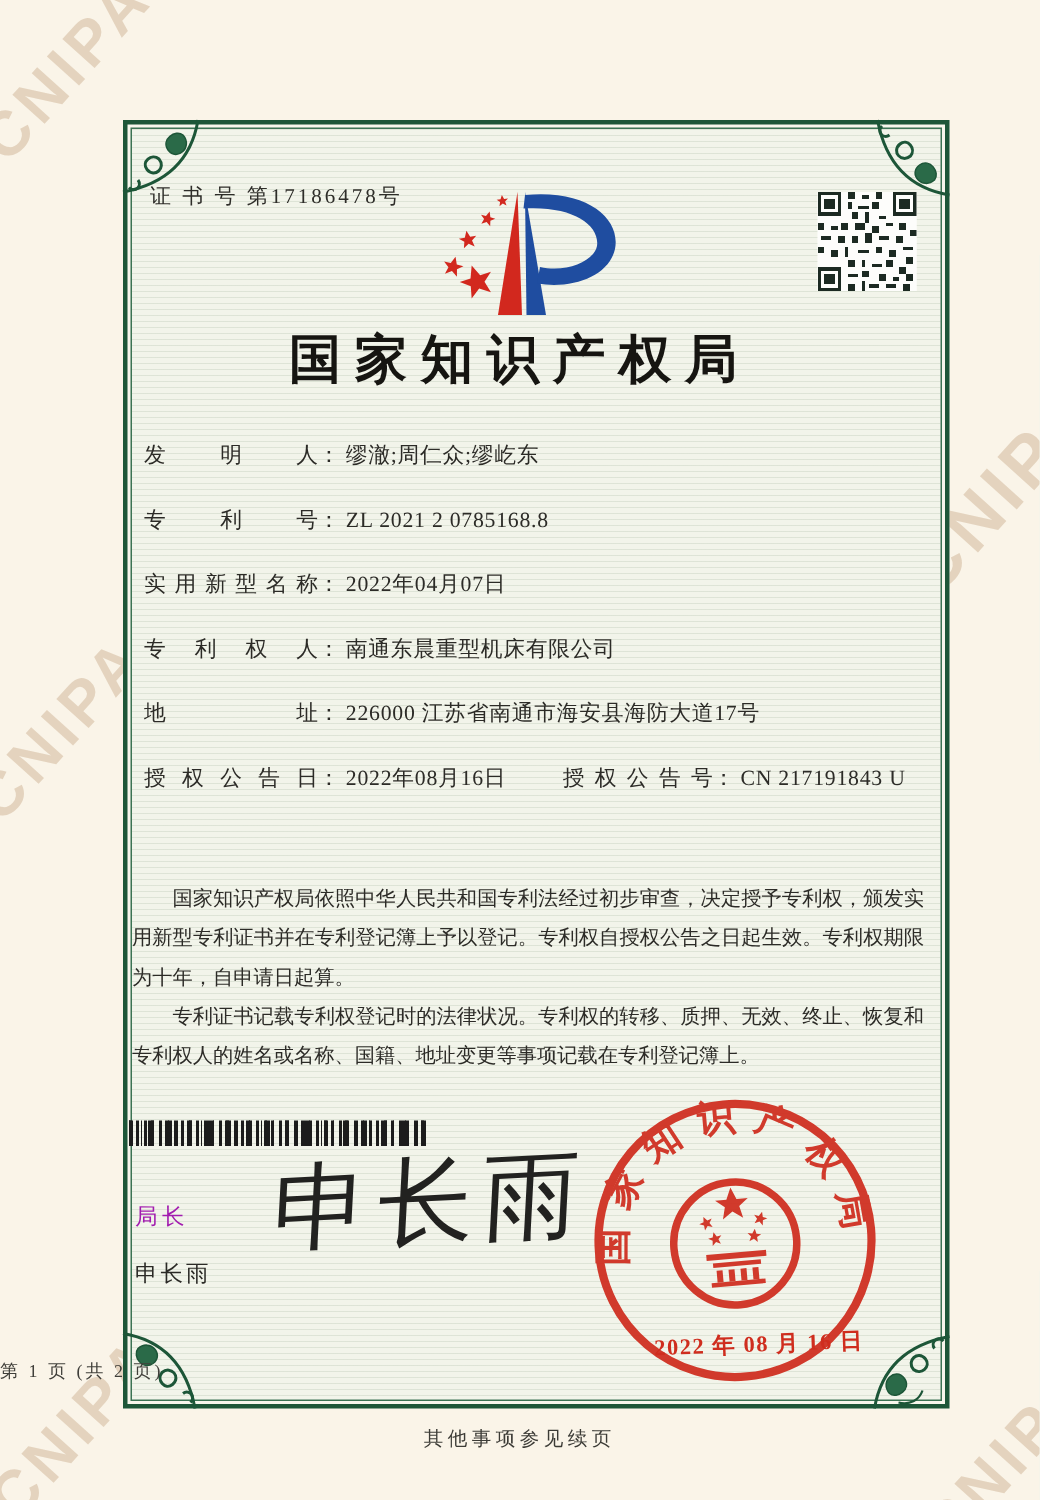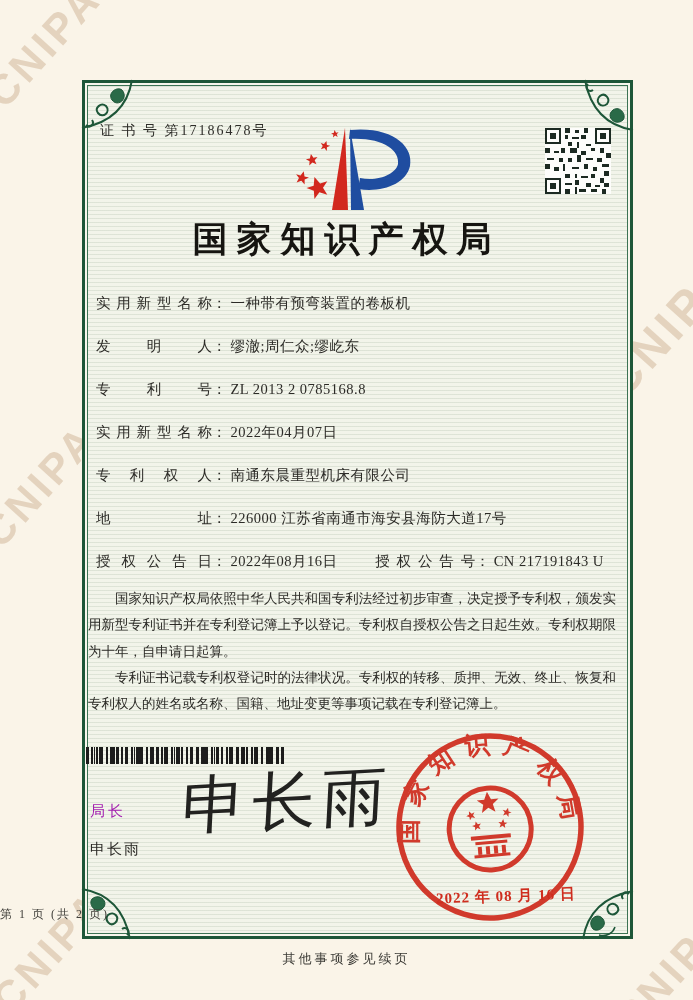--- a/index.html
+++ b/index.html
@@ -235,27 +235,24 @@
         <rect x="20" y="27" width="3" height="1"></rect>
           <rect x="25" y="27" width="2" height="2"></rect>
       </g>
     </svg>
   </div>
 
   <div class="title">国家知识产权局</div>
 
   <div class="fields">
     <div class="frow">
-      <span class="flabel">实用新型名称</span><span class="fcolon">：</span><span class="fvalue">一种带有预弯装置的卷板机</span>
-    </div>
-    <div class="frow">
       <span class="flabel">发明人</span><span class="fcolon">：</span><span class="fvalue">缪澈;周仁众;缪屹东</span>
     </div>
     <div class="frow">
-      <span class="flabel">专利号</span><span class="fcolon">：</span><span class="fvalue">ZL 2013 2 0785168.8</span>
+      <span class="flabel">专利号</span><span class="fcolon">：</span><span class="fvalue">ZL 2021 2 0785168.8</span>
     </div>
     <div class="frow">
       <span class="flabel">实用新型名称</span><span class="fcolon">：</span><span class="fvalue">2022年04月07日</span>
     </div>
     <div class="frow">
       <span class="flabel">专利权人</span><span class="fcolon">：</span><span class="fvalue">南通东晨重型机床有限公司</span>
     </div>
     <div class="frow">
       <span class="flabel">地址</span><span class="fcolon">：</span><span class="fvalue">226000 江苏省南通市海安县海防大道17号</span>
     </div>

